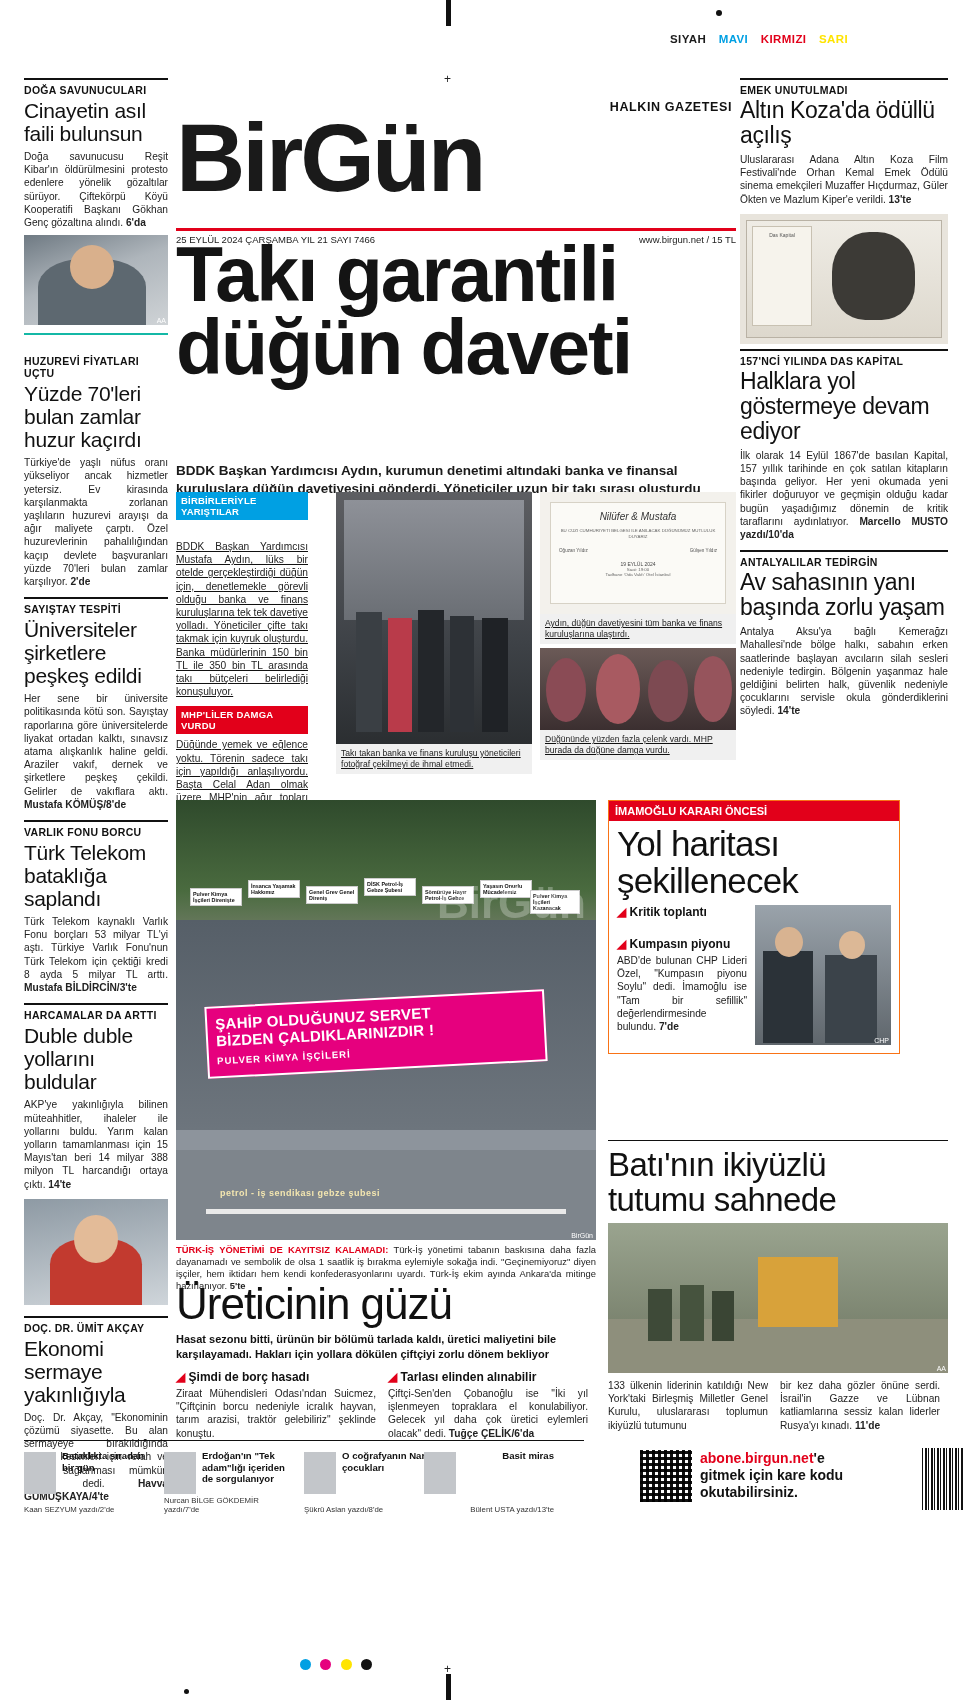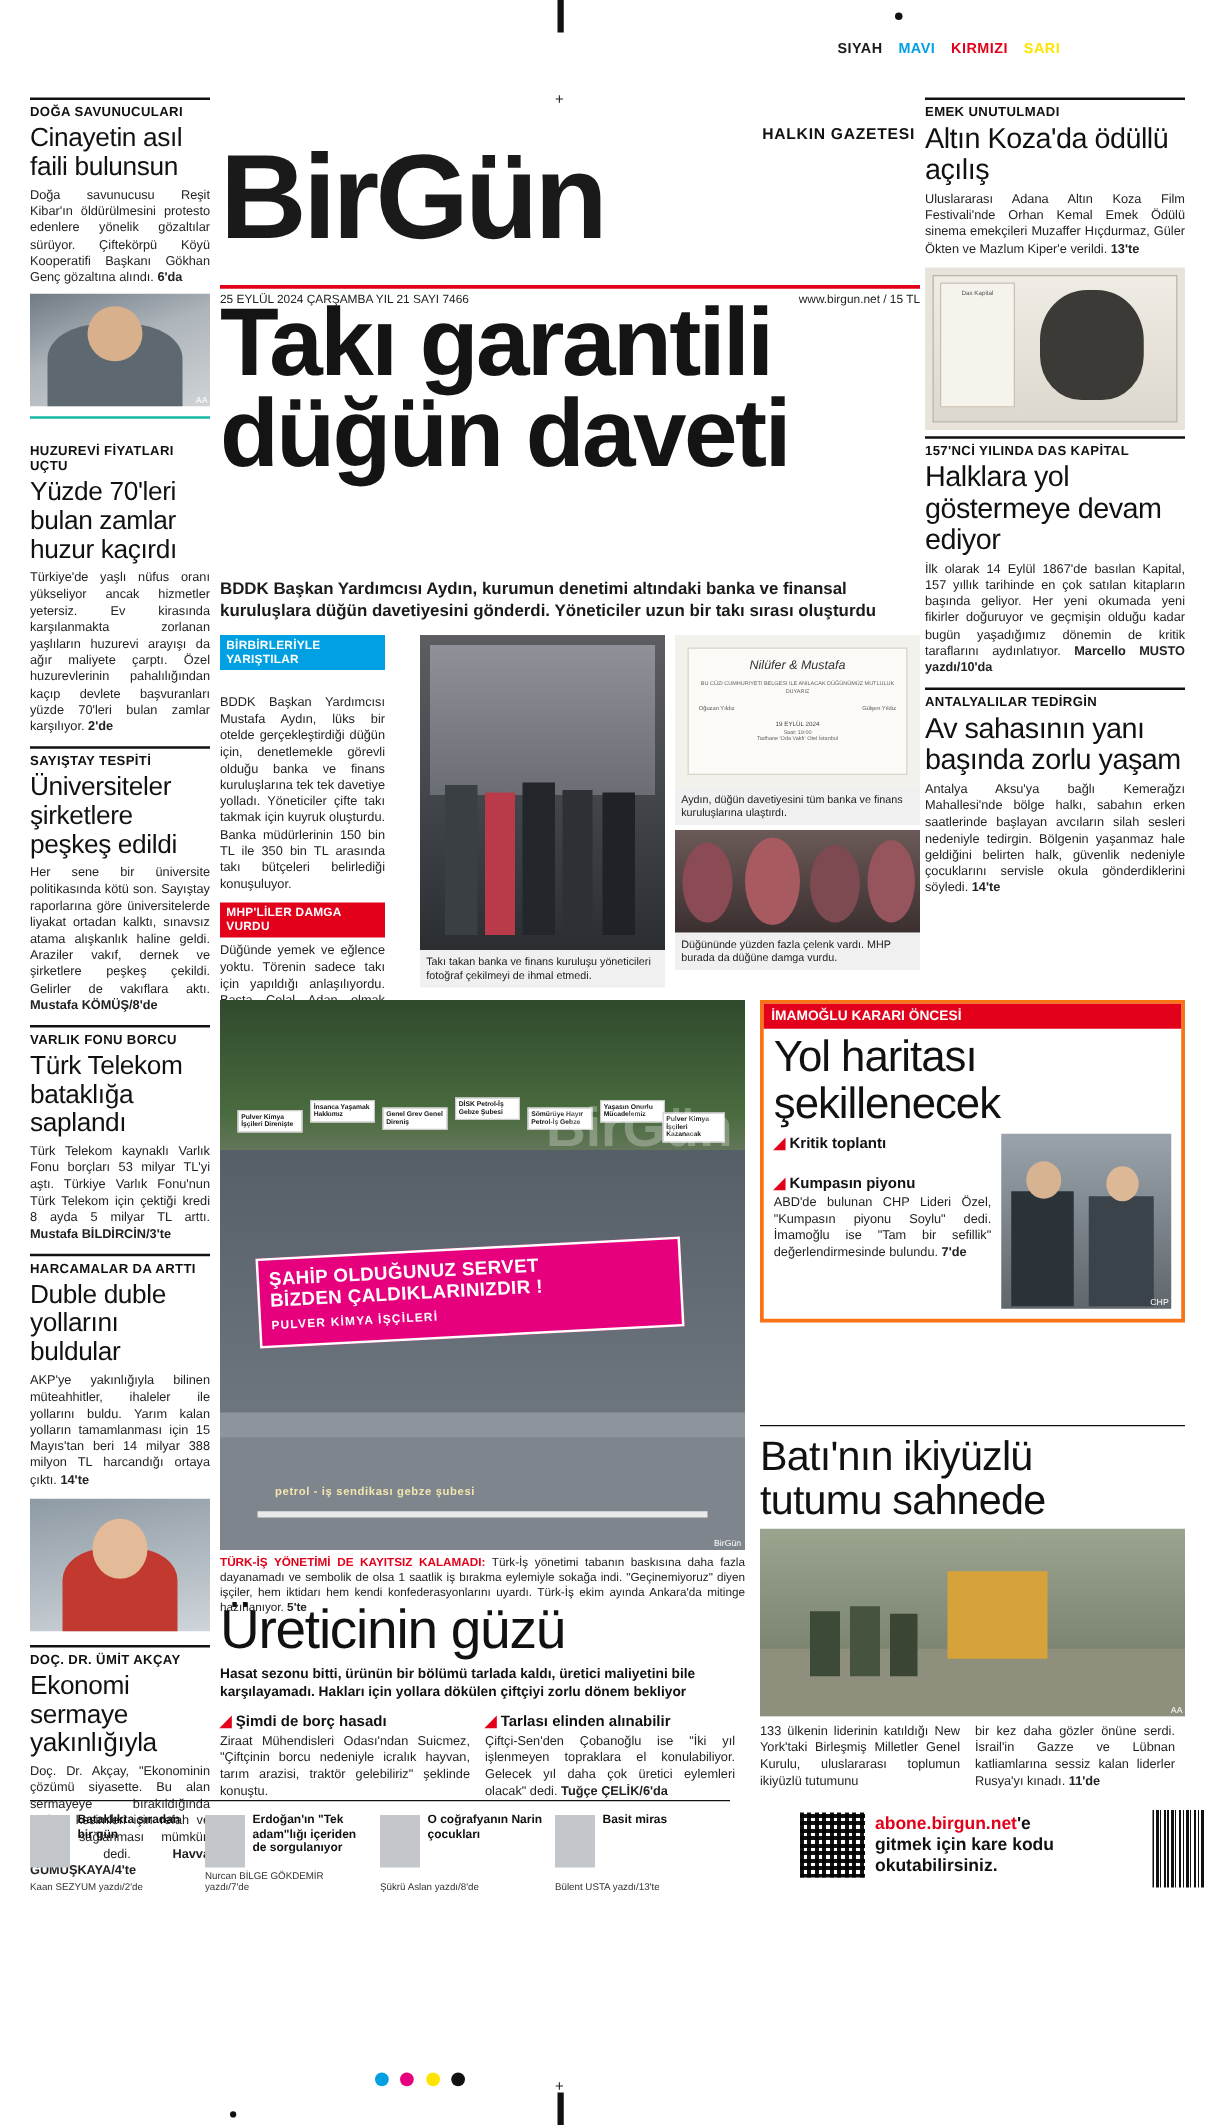--- a/index.html
+++ b/index.html
@@ -52,21 +52,21 @@
   .lcol h2 { margin:3px 0 5px; font-size:21px; line-height:23px; font-weight:normal; letter-spacing:-.3px; }
   .photo { background:#c9ccd0; position:relative; overflow:hidden; }
   .credit { position:absolute; right:2px; bottom:1px; font-size:7px; color:#fff; }
 
   
   .rcol { position:absolute; top:78px; left:740px; width:208px; }
   .rcol .kicker { border-top:2px solid #111; padding-top:4px; }
   .rcol h2 { margin:2px 0 5px; font-size:23px; line-height:25px; font-weight:normal; letter-spacing:-.4px; }
 
   
-  .feat { position:absolute; top:508px; left:176px; width:560px; }
+  .feat { position:absolute; top:492px; left:176px; width:560px;text-decoration:underline; }
   .tagbox { background:#00a0e3; color:#fff; font-size:9.5px; font-weight:bold; padding:3px 5px; display:inline-block; letter-spacing:.2px;}
   .tagbox.red { background:#e2001a; }
   .tagbox.black { background:#111; }
 
   .capbar { background:#f0f0f0; font-size:8.6px; line-height:11px; padding:4px 5px; color:#222; }
 
   
   .protest { position:absolute; top:800px; left:176px; width:420px; height:440px; background:#8d949c; overflow:hidden; }
 
   
@@ -329,21 +329,21 @@
       <div style="width:200px;">
         <div style="font-size:12px;font-weight:bold;">
           <span style="color:#e2001a;">◢</span>
           <span>Tarlası elinden alınabilir</span>
         </div>
         <div class="body" style="margin-top:3px;"><span>Çiftçi-Sen'den Çobanoğlu ise "İki yıl işlenmeyen topraklara el konulabiliyor. Gelecek yıl daha çok üretici eylemleri olacak" dedi.</span> <b>Tuğçe ÇELİK/6'da</b></div>
       </div>
     </div>
   </div>
 
-  <div style="position:absolute;top:800px;left:608px;width:340px;border:3px solid #f97316;padding:0;">
+  <div style="position:absolute;top:800px;left:608px;width:292px;border:1px solid #f97316;padding:0;">
     <div style="background:#e2001a;color:#fff;font-size:11px;font-weight:bold;padding:4px 6px;">İMAMOĞLU KARARI ÖNCESİ</div>
     <div style="padding:4px 8px 8px;">
       <div style="font-size:35px;line-height:37px;letter-spacing:-.8px;">Yol haritası</div>
       <div style="font-size:35px;line-height:37px;letter-spacing:-.8px;">şekillenecek</div>
       <div style="display:flex;gap:8px;margin-top:6px;">
         <div style="width:176px;">
           <div style="font-size:12px;font-weight:bold;"><span style="color:#e2001a;">◢</span> <span>Kritik toplantı</span></div>
           <div style="font-size:12px;font-weight:bold;margin-top:18px;"><span style="color:#e2001a;">◢</span> <span>Kumpasın piyonu</span></div>
           <div class="body" style="margin-top:3px;"><span>ABD'de bulunan CHP Lideri Özel, "Kumpasın piyonu Soylu" dedi. İmamoğlu ise "Tam bir sefillik" değerlendirmesinde bulundu.</span> <b>7'de</b></div>
         </div>
@@ -389,21 +389,21 @@
     <div class="authorcell" style="left:140px;">
       <div class="av"></div>
       <div class="t">Erdoğan'ın "Tek adam"lığı içeriden de sorgulanıyor</div>
       <div class="n">Nurcan BİLGE GÖKDEMİR yazdı/7'de</div>
     </div>
     <div class="authorcell" style="left:280px;">
       <div class="av"></div>
       <div class="t">O coğrafyanın Narin çocukları</div>
       <div class="n">Şükrü Aslan yazdı/8'de</div>
     </div>
-    <div class="authorcell" style="left:420px;">
+    <div class="authorcell" style="left:400px;text-align:right;">
       <div class="av"></div>
       <div class="t">Basit miras</div>
       <div class="n">Bülent USTA yazdı/13'te</div>
     </div>
   </div>
 
   <div class="qrbox">
     <div class="qr"></div>
     <div class="qrtext">
       <span class="grn">abone.birgun.net</span><span>'e</span>

